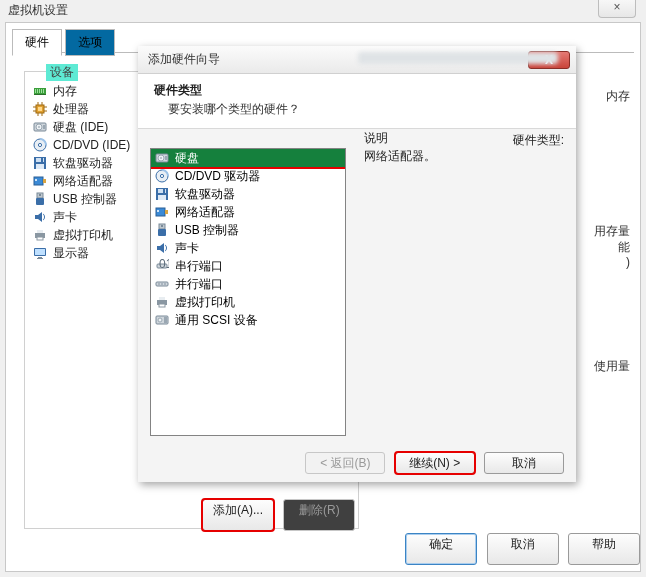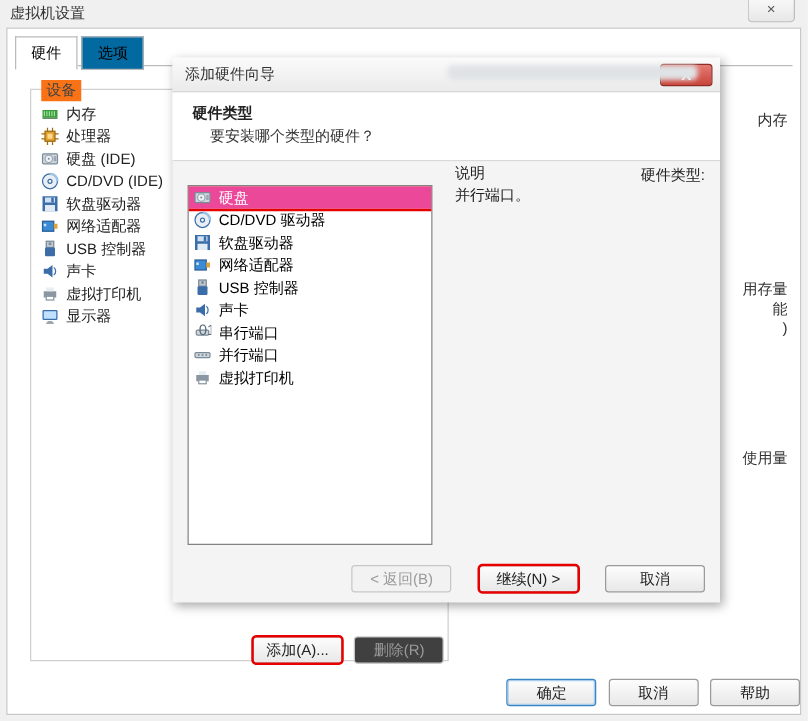--- a/index.html
+++ b/index.html
@@ -16,31 +16,31 @@
   
   .tabs { position: absolute; left: 6px; top: 6px; }
   .tab { display: inline-block; padding: 4px 12px; background: #fff; border: 1px solid #bbb;
     border-bottom: 1px solid #fff; position: relative; cursor: default; }
   .tab.inactive { background: #0369a1; border-bottom: 1px solid #bbb; }
   .tab-strip-line { position: absolute; left: 6px; right: 6px; top: 29px; height: 1px; background: #bbb; }
 
   
   .device-group { position: absolute; left: 18px; top: 48px; width: 335px; height: 458px;
     border: 1px solid #d0d0d0; }
-  .device-header { position: absolute; left: 8px; top: -8px; background: #f97316; padding: 0 4px; color: #444; }
+  .device-header { position: absolute; left: 21px; top: -8px; background: #5eead4; padding: 0 4px; color: #444; }
   .device-list { position: absolute; left: 6px; top: 10px; right: 6px; }
   .dev-row { display: flex; align-items: center; gap: 6px; height: 18px; padding: 0 2px; }
   .dev-row .label { color: #222; white-space: nowrap; }
 
   
   .peek { position: absolute; right: 10px; color: #333; white-space: nowrap; }
 
   
   .outer-btns { position: absolute; left: 12px; right: 0; bottom: 6px; text-align: right; }
-  .btn { display: inline-block; min-width: 72px; height: 22px; line-height: 20px;
+  .btn { display: inline-block; min-width: 72px; height: 32px; line-height: 20px;
     background: linear-gradient(#fdfdfd,#e8e8e8); border: 1px solid #9a9a9a; border-radius: 3px;
     text-align: center; margin-left: 6px; color: #222; cursor: default; }
   .btn.primary { border-color: #3b84c4; box-shadow: 0 0 0 1px #a9cdee inset; }
   .btn.disabled { color: #9a9a9a; border-color: #c7c7c7; background: #404040; }
 
   
   .addremove { position: absolute; left: 190px; bottom: 40px; }
   .red-box { outline: 2px solid #e60000; outline-offset: -1px; }
 
   
@@ -56,29 +56,29 @@
 
   .wizard-header { background: #fff; border-bottom: 1px solid #d9d9d9; padding: 8px 16px 10px 16px; }
   .wizard-header .h1 { font-weight: bold; color: #222; }
   .wizard-header .h2 { color: #333; margin-top: 2px; padding-left: 14px; }
 
   .wizard-body { position: absolute; left: 12px; right: 12px; top: 80px; bottom: 46px; }
   .hw-label { color: #222; margin-top: 6px; text-align: right; }
   .hw-listbox { position: absolute; left: 0; top: 22px; width: 196px; bottom: 0;
     background: #fff; border: 1px solid #838383; overflow: hidden; }
   .hw-listbox .item { display: flex; align-items: center; gap: 6px; height: 18px; padding: 0 4px; }
-  .hw-listbox .item.selected { background: #ec4899; color: #fff; }
+  .hw-listbox .item.selected { background: #15803d; color: #fff; }
   .hw-listbox .item.selected .label { color: #fff; }
   .desc-label { position: absolute; left: 214px; top: 4px; color: #222; }
   .desc-text  { position: absolute; left: 214px; top: 22px; color: #222; }
 
   .wizard-footer { position: absolute; left: 0; right: 0; bottom: 8px; text-align: right; padding-right: 12px; }
   .wbtn { display: inline-block; min-width: 80px; height: 22px; line-height: 20px;
     background: linear-gradient(#fdfdfd,#e8e8e8); border: 1px solid #9a9a9a; border-radius: 3px;
-    text-align: center; margin-left: 18px; color: #222; cursor: default; }
+    text-align: center; margin-left: 6px; color: #222; cursor: default; }
   .wbtn.disabled { color: #9a9a9a; border-color: #c7c7c7; background: #f2f2f2; }
 
   
   .ico { width: 14px; height: 14px; display: inline-block; flex: 0 0 14px; }
   .ico svg { width: 14px; height: 14px; display: block; }
 
   
   .red-wrap { outline: 2px solid #e60000; outline-offset: 0; }
 
   .blur-strip { position:absolute; top:6px; left:220px; width:200px; height:12px;
@@ -364,22 +364,30 @@
           <span class="label">并行端口</span>
         </div>
       <div class="item">
           <span class="ico">
             <svg>
               <use href="#i-printer"></use>
             </svg>
           </span>
           <span class="label">虚拟打印机</span>
         </div>
+      <div class="item">
+          <span class="ico">
+            <svg>
+              <use href="#i-scsi"></use>
+            </svg>
+          </span>
+          <span class="label">通用 SCSI 设备</span>
+        </div>
     </div>
     <div class="desc-label">说明</div>
-    <div class="desc-text">并行端口。</div>
+    <div class="desc-text">网络适配器。</div>
   </div>
   <div class="wizard-footer">
     <span class="wbtn disabled">&lt; 返回(B)</span>
     <span class="wbtn red-box">继续(N) &gt;</span>
     <span class="wbtn">取消</span>
   </div>
 </div>
 
 </body></html>

